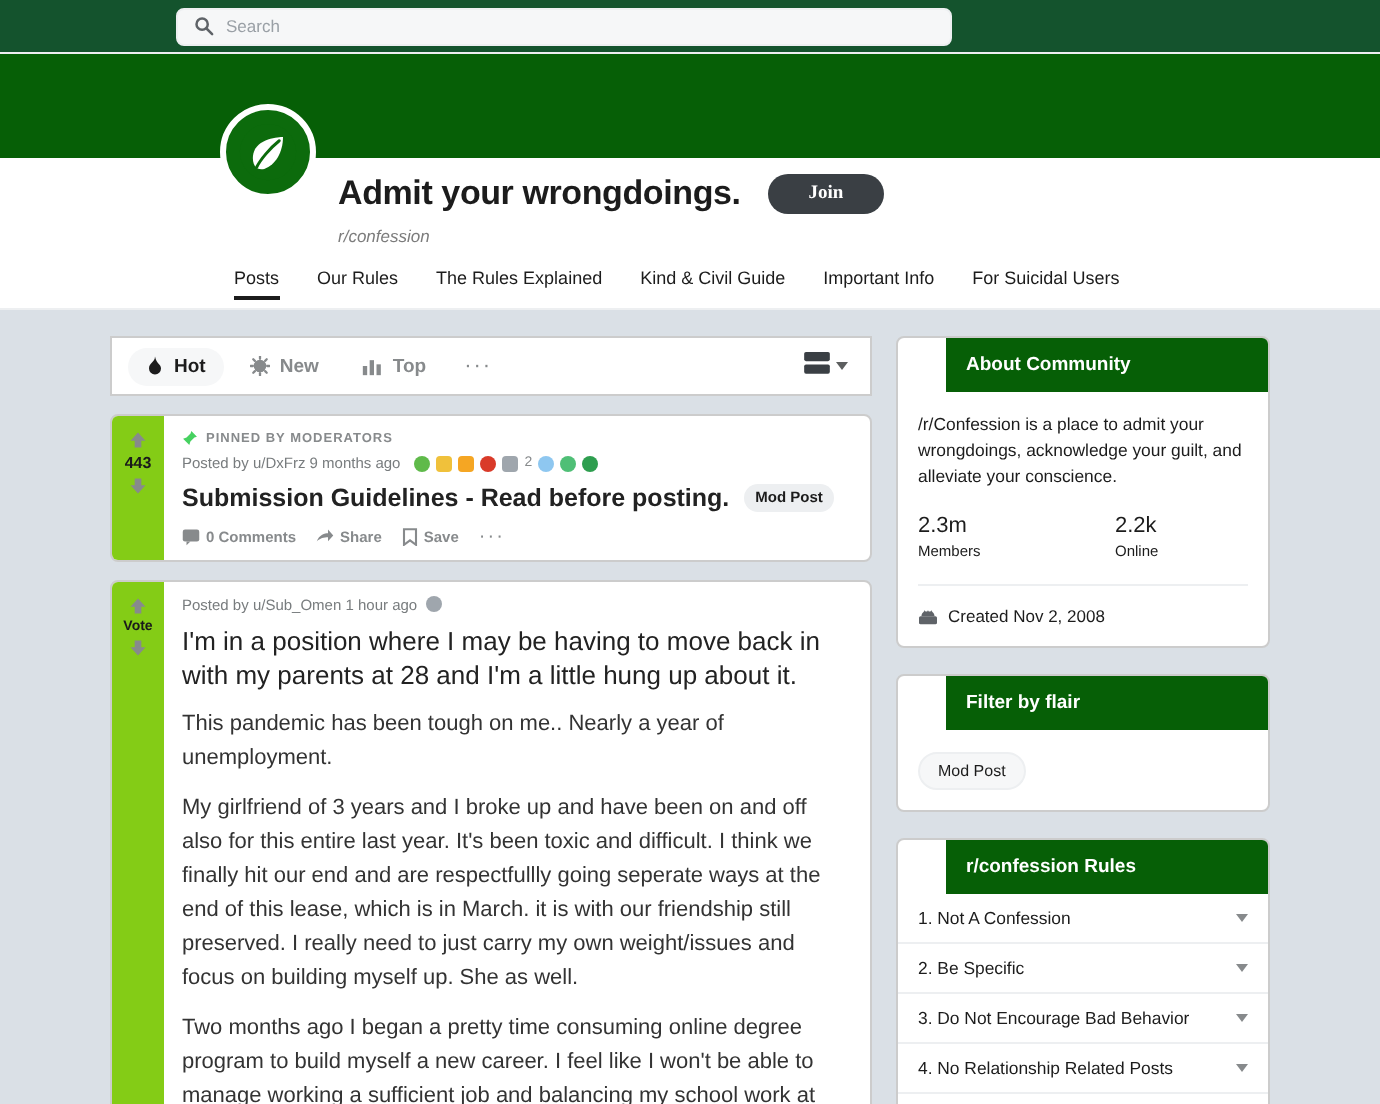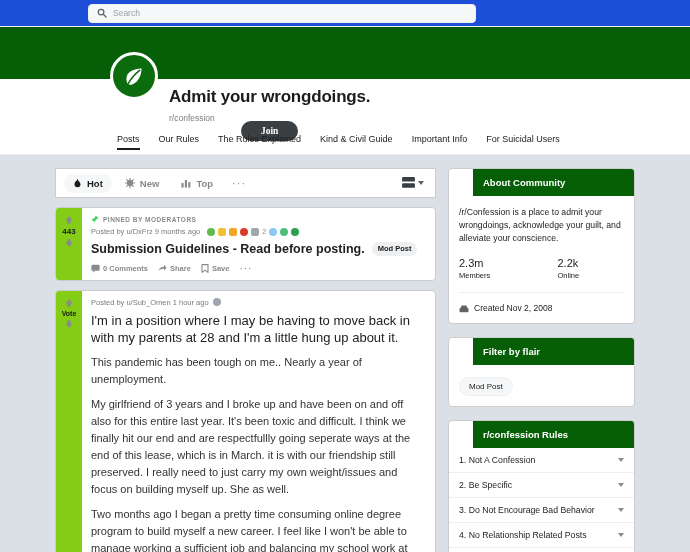--- a/index.html
+++ b/index.html
@@ -5,21 +5,21 @@
   * { box-sizing: border-box; margin: 0; padding: 0; }
   html, body {
     width: 690px; height: 552px;
     background: #dae0e6;
     font-family: "Liberation Sans", sans-serif;
     overflow: hidden;
   }
 
   
   .topbar {
-    height: 27px; background: #1d4ed8;
+    height: 27px; background: #14532d;
     display: flex; align-items: center;
     border-bottom: 1px solid #edeff1;
   }
   .search-wrap {
     margin-left: 88px; width: 388px; height: 19px;
     background: #f6f7f8; border: 1px solid #edeff1; border-radius: 4px;
     display: flex; align-items: center; padding: 0 8px; gap: 6px;
   }
   .search-icon { width: 10px; height: 10px; flex: 0 0 auto; color: #5f6368; }
   .search-icon svg { display: block; }
@@ -41,31 +41,31 @@
   .sub-header-inner { width: 580px; margin: 0 auto; position: relative; padding-left: 0; }
   .sub-icon {
     position: absolute; left: 55px; top: -27px;
     width: 48px; height: 48px; border-radius: 50%;
     background: #0c6b0c; border: 3px solid #ffffff;
     display: flex; align-items: center; justify-content: center;
   }
   .sub-icon svg { display:block; }
   .title-row {
     position: absolute; left: 114px; top: 8px;
-    display: flex; align-items: center; gap: 14px; flex-direction: column;
+    display: flex; align-items: center; gap: 14px;
   }
   .sub-title { font-size: 17px; font-weight: bold; color: #1c1c1c; letter-spacing: -0.2px; }
   .join-btn {
     background: #3a3f44; color: #ffffff; border: none; border-radius: 11px;
     font-family: Liberation Serif, serif;
     font-size: 9.5px; font-weight: bold; padding: 5px 20px; cursor: pointer;
   }
   .sub-name {
     position: absolute; left: 114px; top: 34px;
-    font-size: 8.5px; color: #7c7c7c;
+    font-size: 8.5px; color: #7c7c7c; font-style: italic;
   }
   .nav-tabs {
     position: absolute; left: 62px; top: 55px;
     display: flex; gap: 19px; align-items: flex-start;
   }
   .nav-tab {
     font-size: 9px; color: #1c1c1c; padding-bottom: 4px;
     cursor: pointer; white-space: nowrap;
   }
   .nav-tab.active { border-bottom: 2px solid #1c1c1c; font-weight: normal; }

